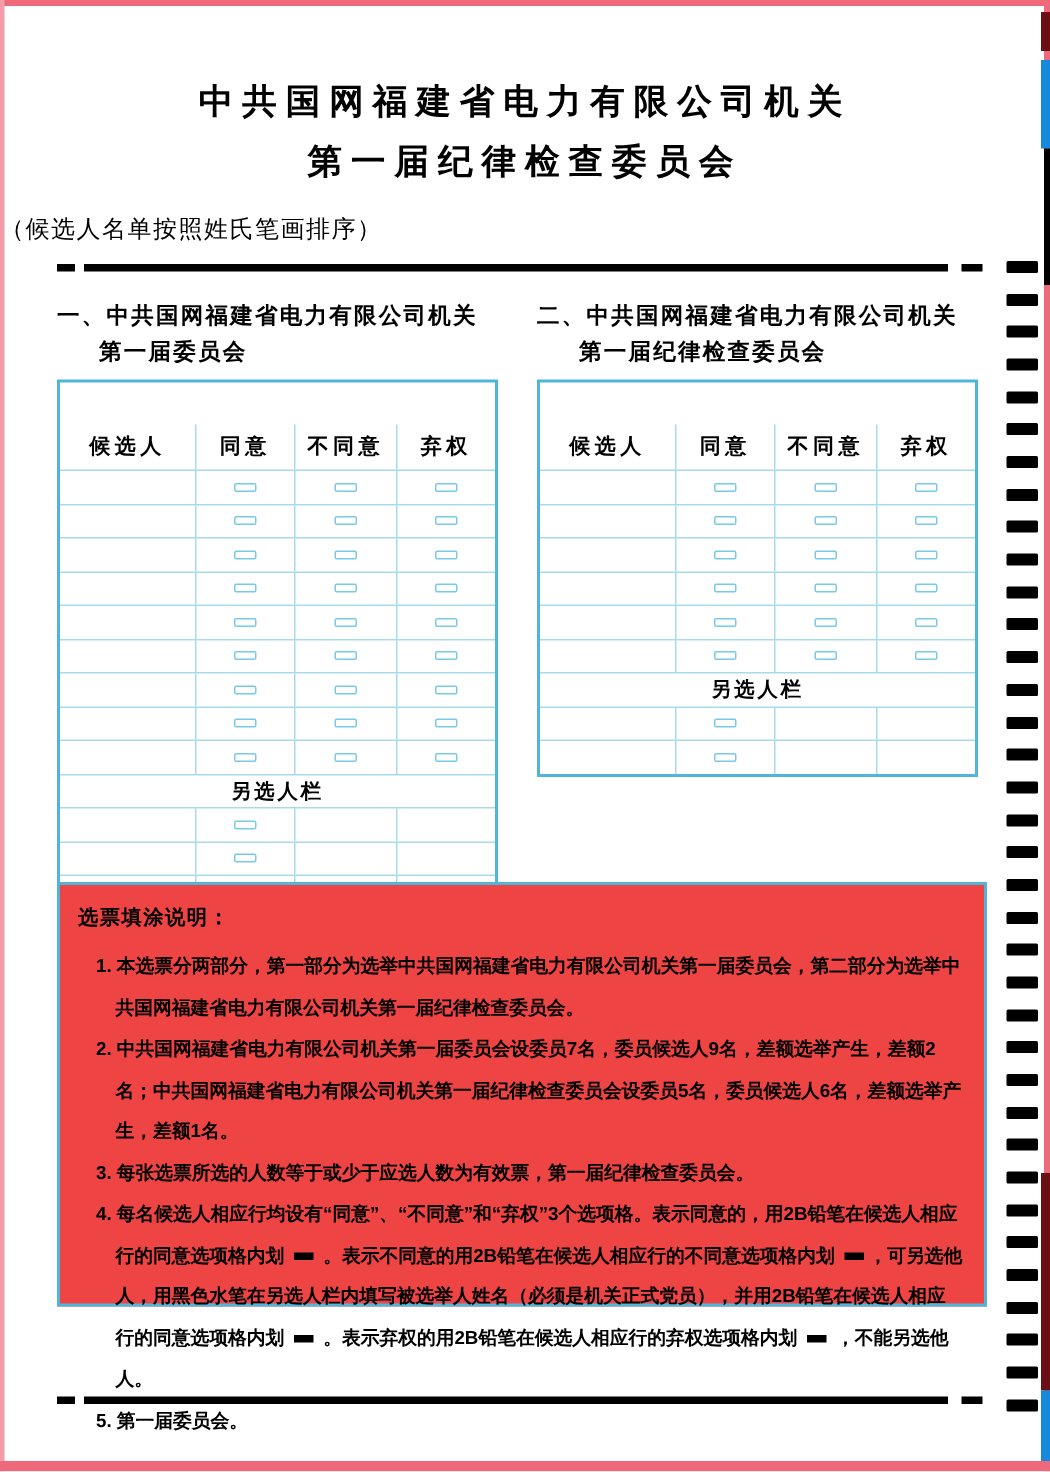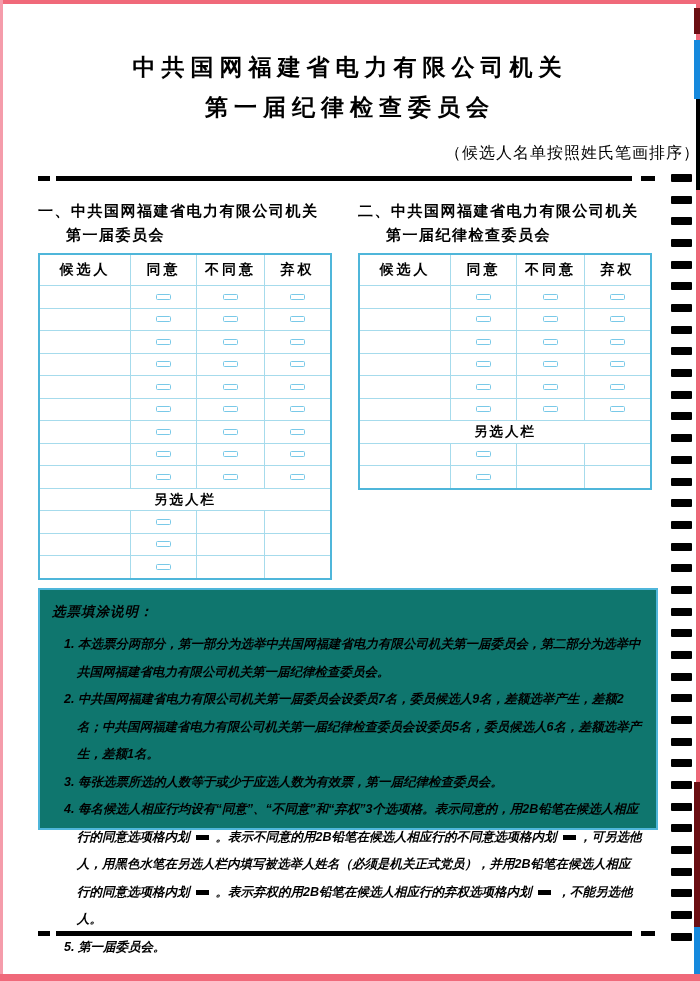--- a/index.html
+++ b/index.html
@@ -17,48 +17,48 @@
   .seg-darkred1{top:8px;height:26px;background:var(--darkred);}
   .seg-blue1{top:40px;height:59px;background:var(--blue-edge);}
   .seg-black1{top:99px;height:91px;background:#000;left:696px;width:4px;}
   .seg-darkred2{top:782px;height:145px;background:var(--darkred);}
   .seg-blue2{top:927px;height:47px;background:var(--blue-edge);}
   
   .title{position:absolute;left:0;width:700px;text-align:center;font-weight:bold;
          font-size:23px;letter-spacing:6px;}
   .title1{top:52px;}
   .title2{top:92px;}
-  .subtitle{position:absolute;left:0;top:143px;width:700px;text-align:right;
+  .subtitle{position:absolute;left:0;top:143px;width:700px;text-align:left;
             font-size:16px;letter-spacing:1px;}
   
   .sep{position:absolute;height:5px;background:#000;}
   .sep-dash-l{left:38px;width:12px;}
   .sep-main{left:56px;width:576px;}
   .sep-dash-r{left:641px;width:14px;}
   .sep-top{top:176px;}
   .sep-bot{top:931px;}
   
   .sec-head{position:absolute;top:199px;width:300px;font-size:15px;font-weight:bold;
             letter-spacing:1.5px;line-height:24px;}
   .sec-head .line2{padding-left:28px;display:block;}
   
   .otable{position:absolute;top:253px;width:290px;border:2px solid var(--tbl-outer);background:#fff;}
   .trow{display:grid;grid-template-columns:90px 66px 68px 66px;}
-  .trow.head{height:30px;}
+  .trow.head{height:30px;margin-top:28px;}
   .trow.body{height:21.5px;border-top:1px solid var(--tbl-inner);}
   .trow.label{display:block;height:21.5px;border-top:1px solid var(--tbl-inner);
               text-align:center;font-size:13.5px;font-weight:bold;letter-spacing:2px;
               line-height:22px;}
   .tcell{display:flex;align-items:center;justify-content:center;}
   .tcell.c1,.tcell.c2,.tcell.c3{border-left:1px solid var(--tbl-inner);}
   .hcell{font-size:14px;font-weight:bold;letter-spacing:3px;}
   .bubble{width:13px;height:4px;border:1.5px solid var(--bubble);border-radius:1.5px;background:#fff;}
   
-  .instr-box{position:absolute;left:38px;top:588px;width:620px;height:242px;
-             border:2px solid var(--tbl-outer);box-sizing:border-box;background:#0f766e;font-style:italic;}
+  .instr-box{position:absolute;left:38px;top:588px;width:620px;height:283px;
+             border:2px solid var(--tbl-outer);box-sizing:border-box;background:#ef4444;}
   .instr-title{margin:13px 0 10px 12px;font-size:13.5px;font-weight:bold;letter-spacing:1px;}
   .instr-list{margin:0 14px 0 24px;font-size:12.5px;line-height:27.5px;font-weight:600;}
   .instr-item{padding-left:13px;text-indent:-13px;}
   .mark{display:inline-block;width:13px;height:5px;background:#000;vertical-align:middle;
         margin:0 3px;text-indent:0;}
   
   .footer{position:absolute;left:154px;top:941px;font-size:15px;font-weight:bold;
           letter-spacing:1px;word-spacing:7px;}
   
   .tmark{position:absolute;left:671px;width:21px;height:8px;background:#000;border-radius:1px;}

